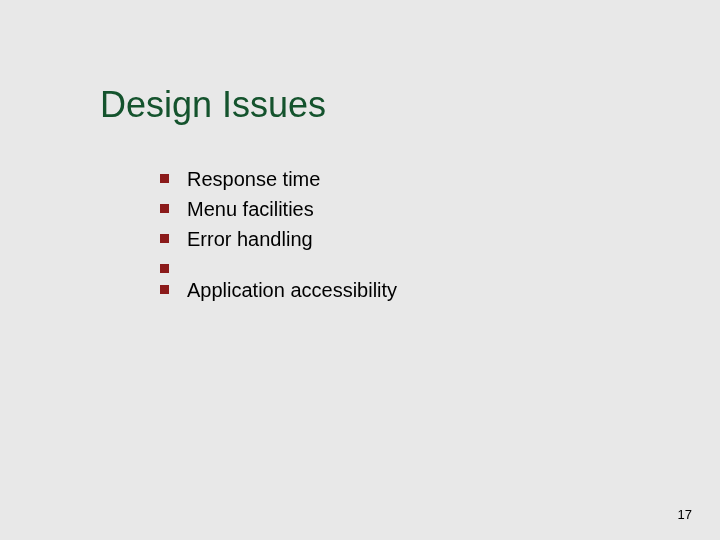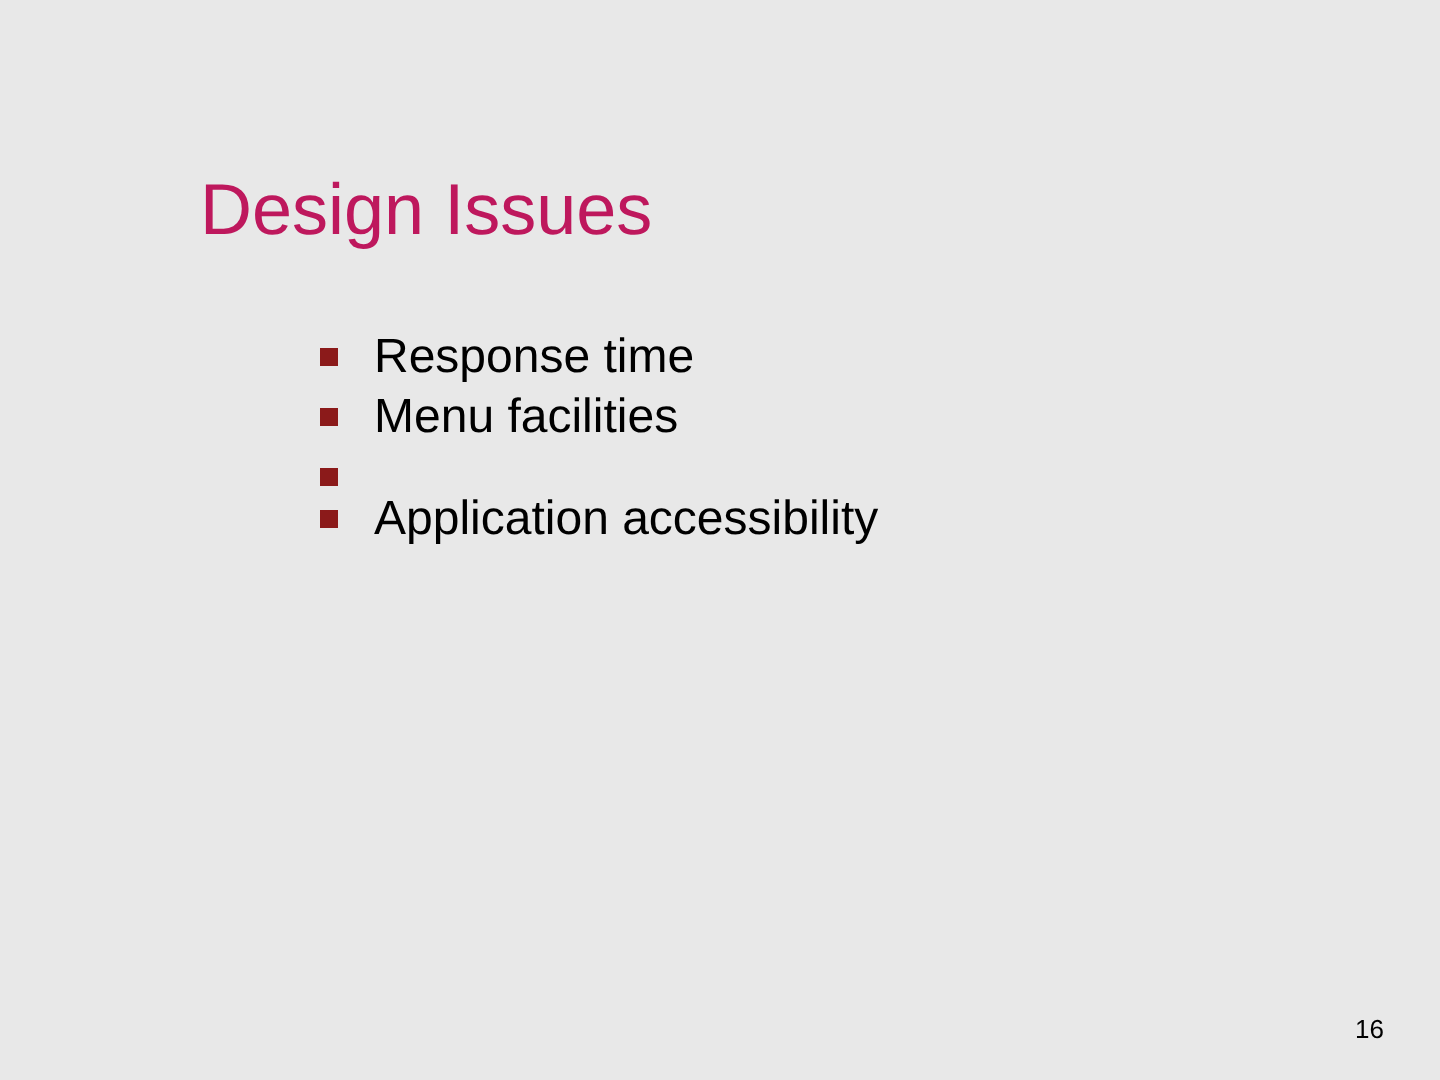--- a/index.html
+++ b/index.html
@@ -13,21 +13,21 @@
     width: 720px;
     height: 540px;
     position: relative;
   }
   .title {
     position: absolute;
     top: 84px;
     left: 100px;
     font-size: 36px;
     font-weight: 400;
-    color: #be185d;
+    color: #14532d;
   }
   .content {
     position: absolute;
     top: 166px;
     left: 160px;
     width: 300px;
   }
   .bullet-row {
     display: flex;
     align-items: flex-start;
@@ -35,21 +35,21 @@
   }
   .bullet {
     width: 9px;
     height: 9px;
     background: #8b1a1a;
     flex-shrink: 0;
     margin-top: 8px;
     margin-right: 18px;
   }
   .bullet-text {
-    font-size: 24px;
+    font-size: 20px;
     line-height: 26px;
     color: #000;
   }
   .page-number {
     position: absolute;
     bottom: 18px;
     right: 28px;
     font-size: 13px;
     color: #000;
   }
@@ -64,21 +64,25 @@
     <div class="bullet-row">
       <span class="bullet"></span>
       <span class="bullet-text">Response time</span>
     </div>
     <div class="bullet-row">
       <span class="bullet"></span>
       <span class="bullet-text">Menu facilities</span>
     </div>
     <div class="bullet-row">
       <span class="bullet"></span>
+      <span class="bullet-text">Error handling</span>
+    </div>
+    <div class="bullet-row">
+      <span class="bullet"></span>
     </div>
     <div class="bullet-row">
       <span class="bullet"></span>
       <span class="bullet-text">Application accessibility</span>
     </div>
   </div>
 
-  <div class="page-number">16</div>
+  <div class="page-number">17</div>
 </div>
 
 </body></html>

